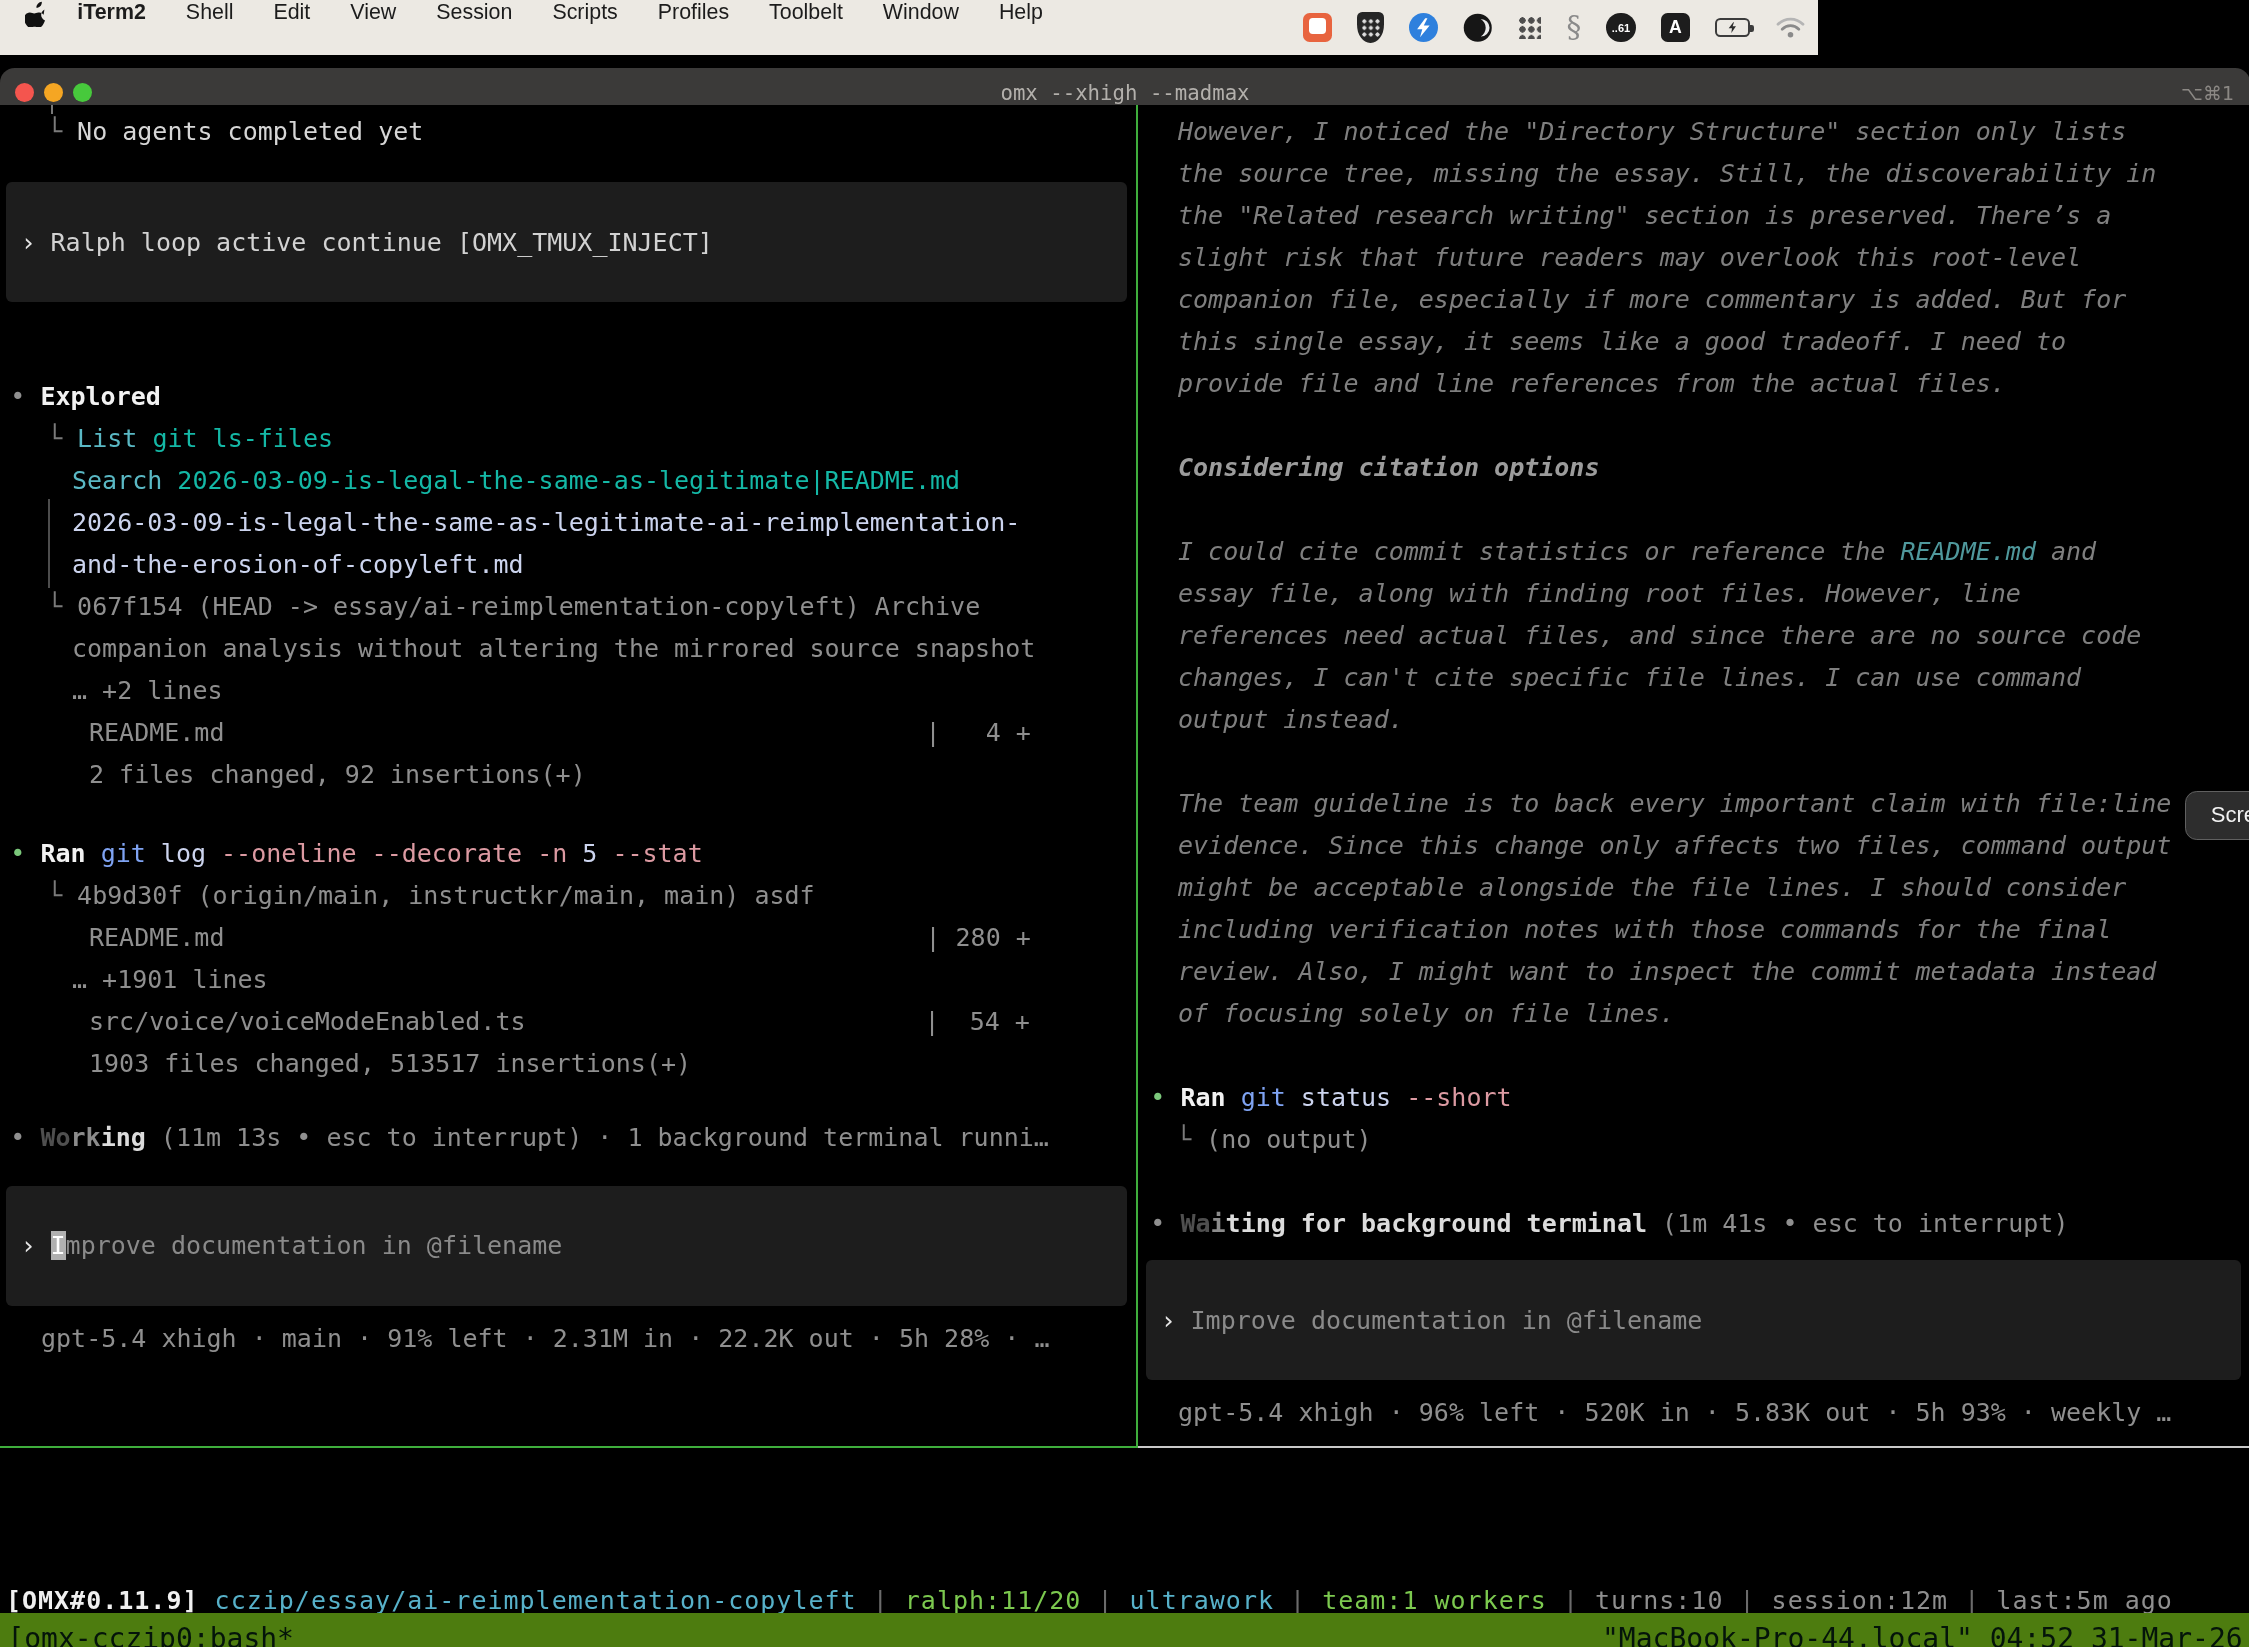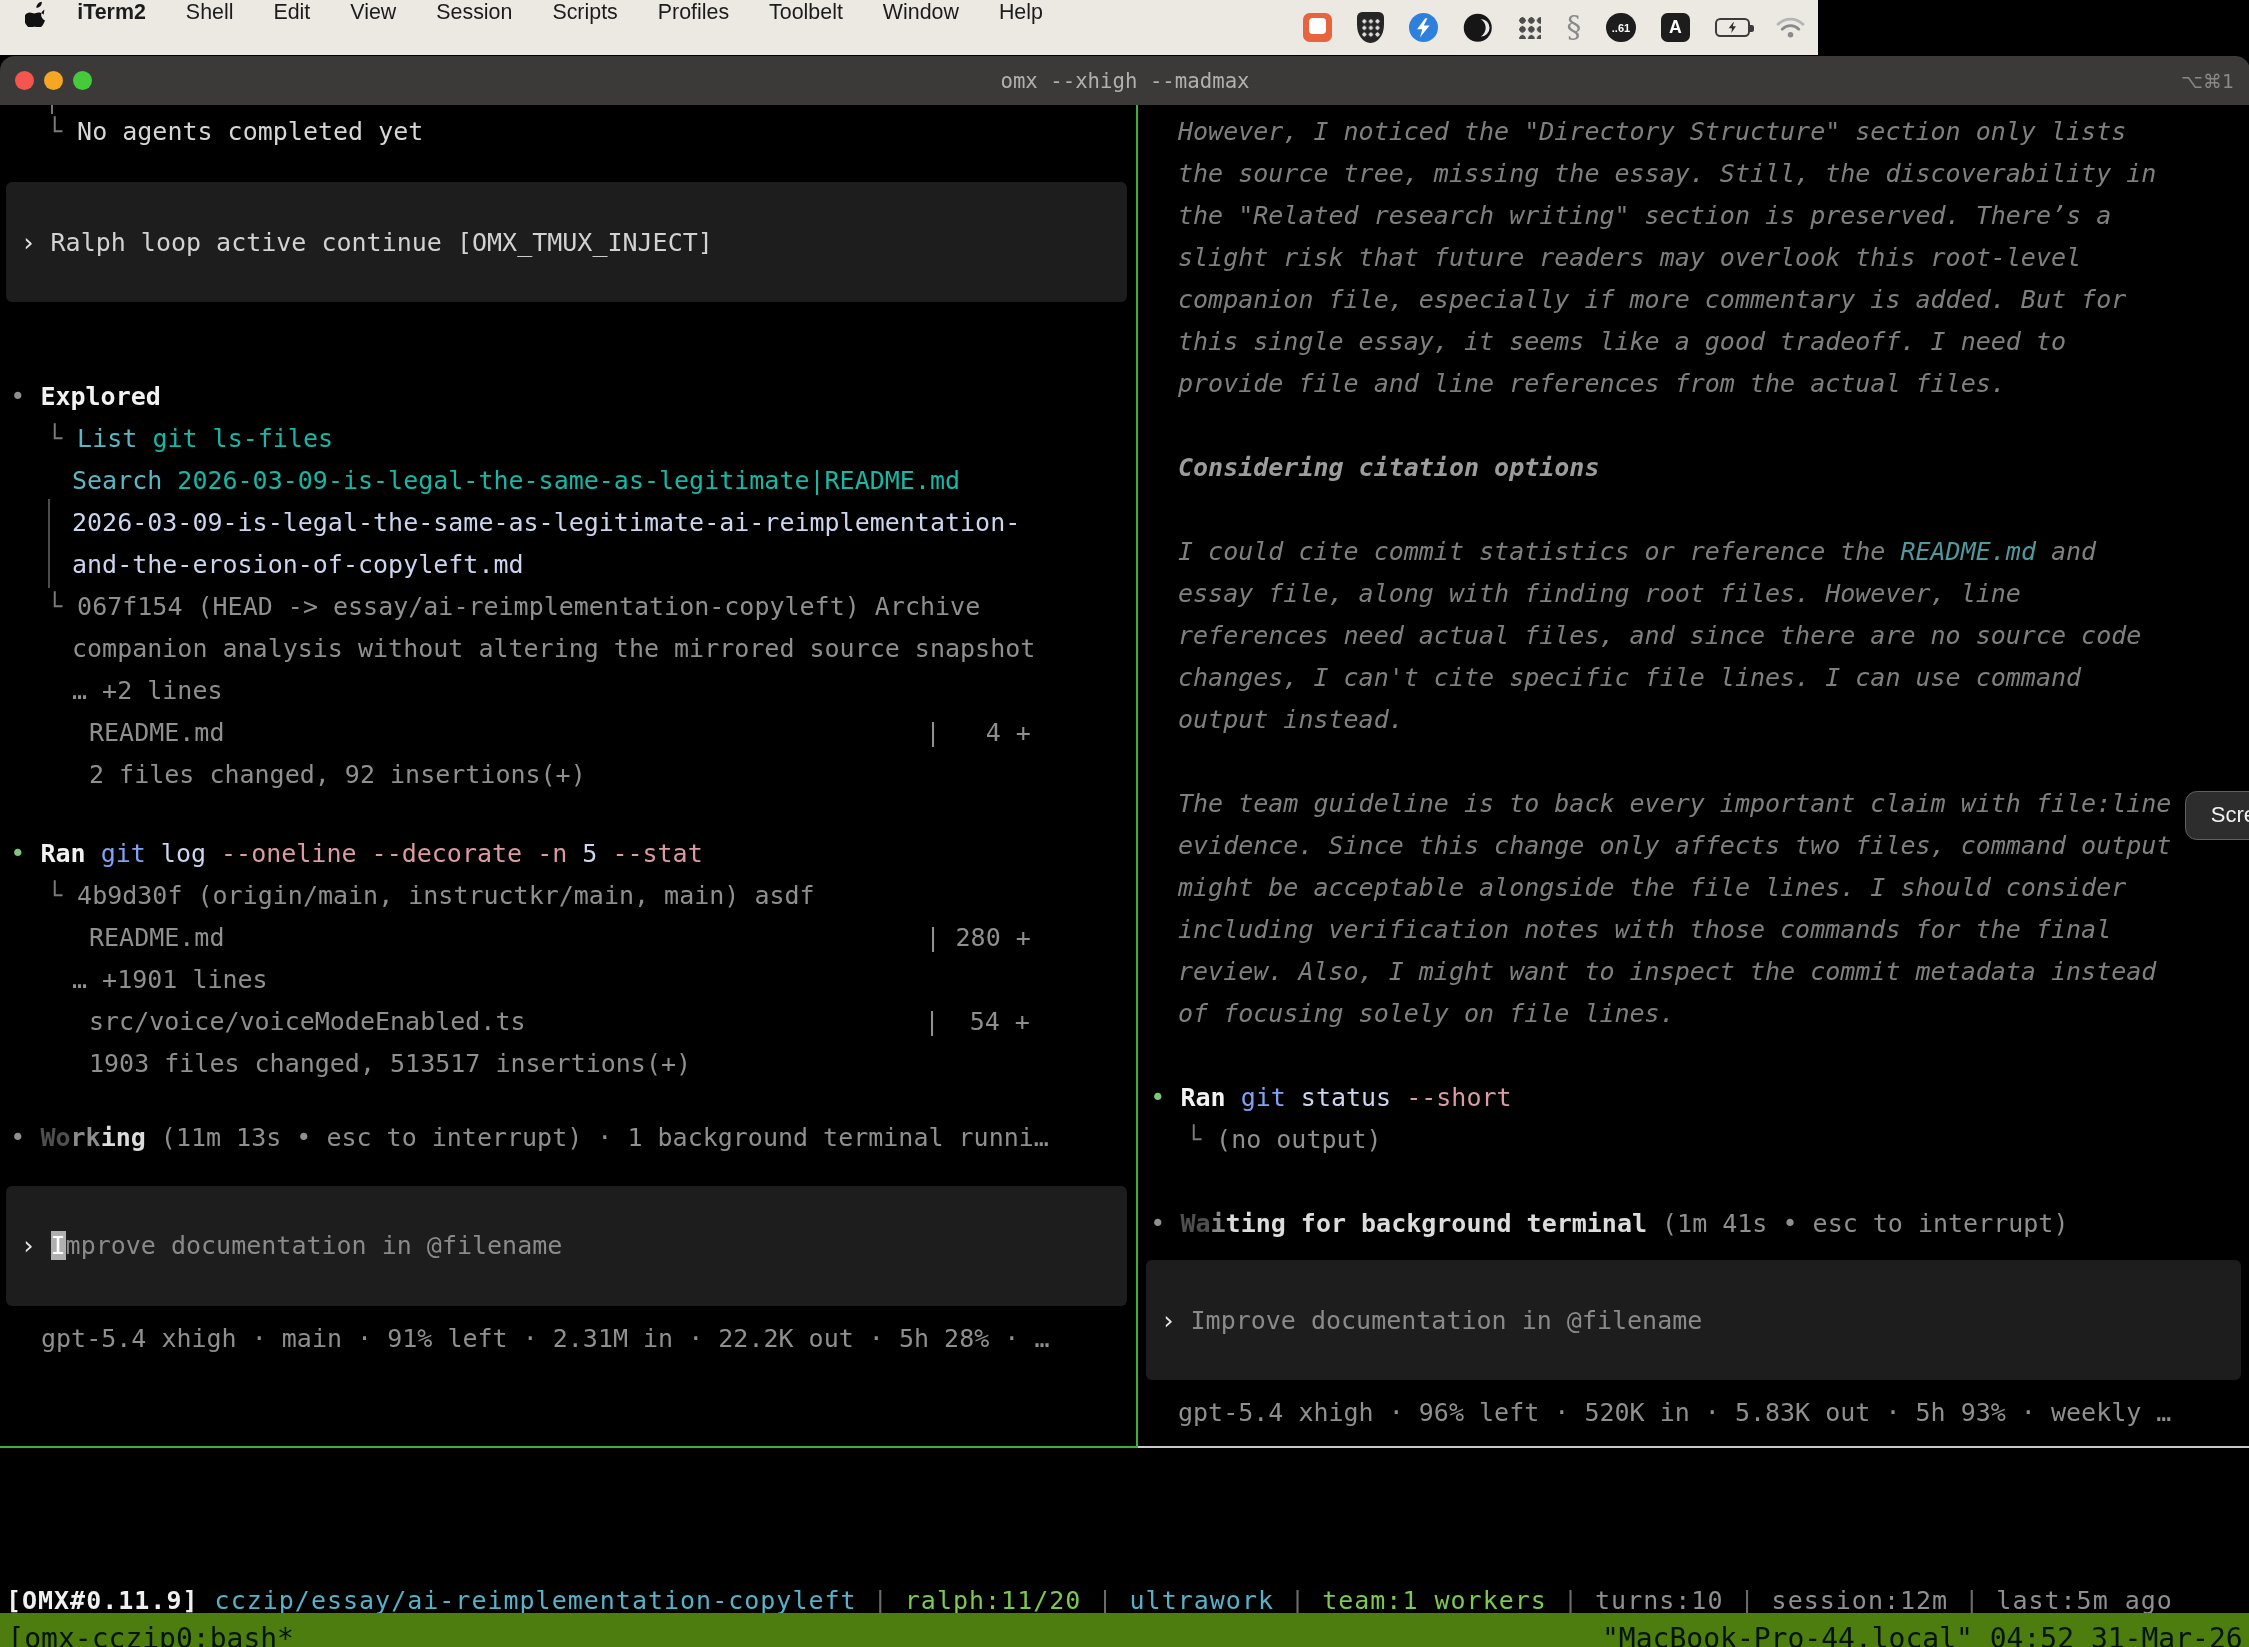--- a/index.html
+++ b/index.html
@@ -37,21 +37,21 @@
         color:#fff; font-size:11px; font-weight:bold; display:flex; align-items:center;
         justify-content:center; }
   .ic-akey { width:29.5px; height:29.5px; background:#1d1d1d; border-radius:6.6px; color:#fff;
         font-size:17.7px; font-weight:bold; display:flex; align-items:center; justify-content:center; }
   .ic-batt { width:35px; height:18.5px; border:2.2px solid #3c3c3c; border-radius:5.2px;
         position:relative; display:flex; align-items:center; justify-content:center; }
   .ic-batt::after { content:""; position:absolute; right:-5.9px; top:4.4px; width:3.7px; height:7.4px;
         background:#3c3c3c; border-radius:0 2.2px 2.2px 0; }
 
   
-  .titlebar { position:absolute; top:56px; left:0; width:2250px; height:49px;
+  .titlebar { position:absolute; top:68px; left:0; width:2250px; height:49px;
               background:#3b3a39; border-radius:14.8px 14.8px 0 0; }
   .lights { position:absolute; left:14.8px; top:14.8px; display:flex; gap:10.3px; }
   .light { width:19px; height:19px; border-radius:50%; }
   .light.red { background:#f4554e; } .light.yellow { background:#f5a623; }
   .light.green { background:#47c93c; }
   .win-title { position:absolute; left:0; right:0; top:0; height:49px; display:flex;
                align-items:center; justify-content:center; color:#b3b0ac; font-size:20.7px; }
   .win-hint { position:absolute; right:16px; top:0; height:49px; display:flex; align-items:center;
               color:#8b8884; font-size:19px; font-family:"DejaVu Sans", sans-serif; }
 
@@ -226,21 +226,21 @@
       <div class="term-line" style="margin-left: 38px;"><span class="st-it">references need actual files, and since there are no source code</span></div>
       <div class="term-line" style="margin-left: 38px;"><span class="st-it">changes, I can't cite specific file lines. I can use command</span></div>
       <div class="term-line" style="margin-left: 38px;"><span class="st-it">output instead.</span></div>
       <div class="term-line" style="margin-left: 38px; margin-top: 42px;"><span class="st-it">The team guideline is to back every important claim with file:line</span></div>
       <div class="term-line" style="margin-left: 38px;"><span class="st-it">evidence. Since this change only affects two files, command output</span></div>
       <div class="term-line" style="margin-left: 38px;"><span class="st-it">might be acceptable alongside the file lines. I should consider</span></div>
       <div class="term-line" style="margin-left: 38px;"><span class="st-it">including verification notes with those commands for the final</span></div>
       <div class="term-line" style="margin-left: 38px;"><span class="st-it">review. Also, I might want to inspect the commit metadata instead</span></div>
       <div class="term-line" style="margin-left: 38px;"><span class="st-it">of focusing solely on file lines.</span></div>
       <div class="term-line" style="margin-left: 10.3px; margin-top: 42px;"><span class="st-bgr">• </span><span class="st-bw">Ran </span><span class="st-bl">git </span><span class="st-lv">status </span><span class="st-rs">--short</span></div>
-      <div class="term-line" style="margin-left: 46px;"><span class="st-tr">└ </span><span class="st-g">(no output)</span></div>
+      <div class="term-line" style="margin-left: 36px;"><span class="st-tr">└ </span><span class="st-g">(no output)</span></div>
       <div class="term-line" style="margin-left: 10.3px; margin-top: 42px;"><span class="st-g">• </span><span class="st-s1">Wa</span><span class="st-s2">i</span><span class="st-s3">ting for background terminal</span><span class="st-g"> (1m 41s • esc to interrupt)</span></div>
       <div class="input-box" style="margin-top: 15.5px;">
         <span class="chevron">›</span>
         <span class="box-text">Improve documentation in @filename</span>
       </div>
       <div class="term-line" style="margin-left: 38px; margin-top: 11.8px;"><span class="st-g">gpt-5.4 xhigh · 96% left · 520K in · 5.83K out · 5h 93% · weekly …</span></div>
     </div>
   <div class="h-sep left-part"></div>
   <div class="h-sep right-part"></div>
   <div class="omx-line" id="omx-line"><span class="st-omx">[OMX#0.11.9]</span><span class="st-w"> </span><span class="st-cy2">cczip/essay/ai-reimplementation-copyleft</span><span class="st-sep"> | </span><span class="st-gr">ralph:11/20</span><span class="st-sep"> | </span><span class="st-cy2">ultrawork</span><span class="st-sep"> | </span><span class="st-gr">team:1 workers</span><span class="st-sep"> | </span><span class="st-g">turns:10</span><span class="st-sep"> | </span><span class="st-g">session:12m</span><span class="st-sep"> | </span><span class="st-g">last:5m ago</span></div>

